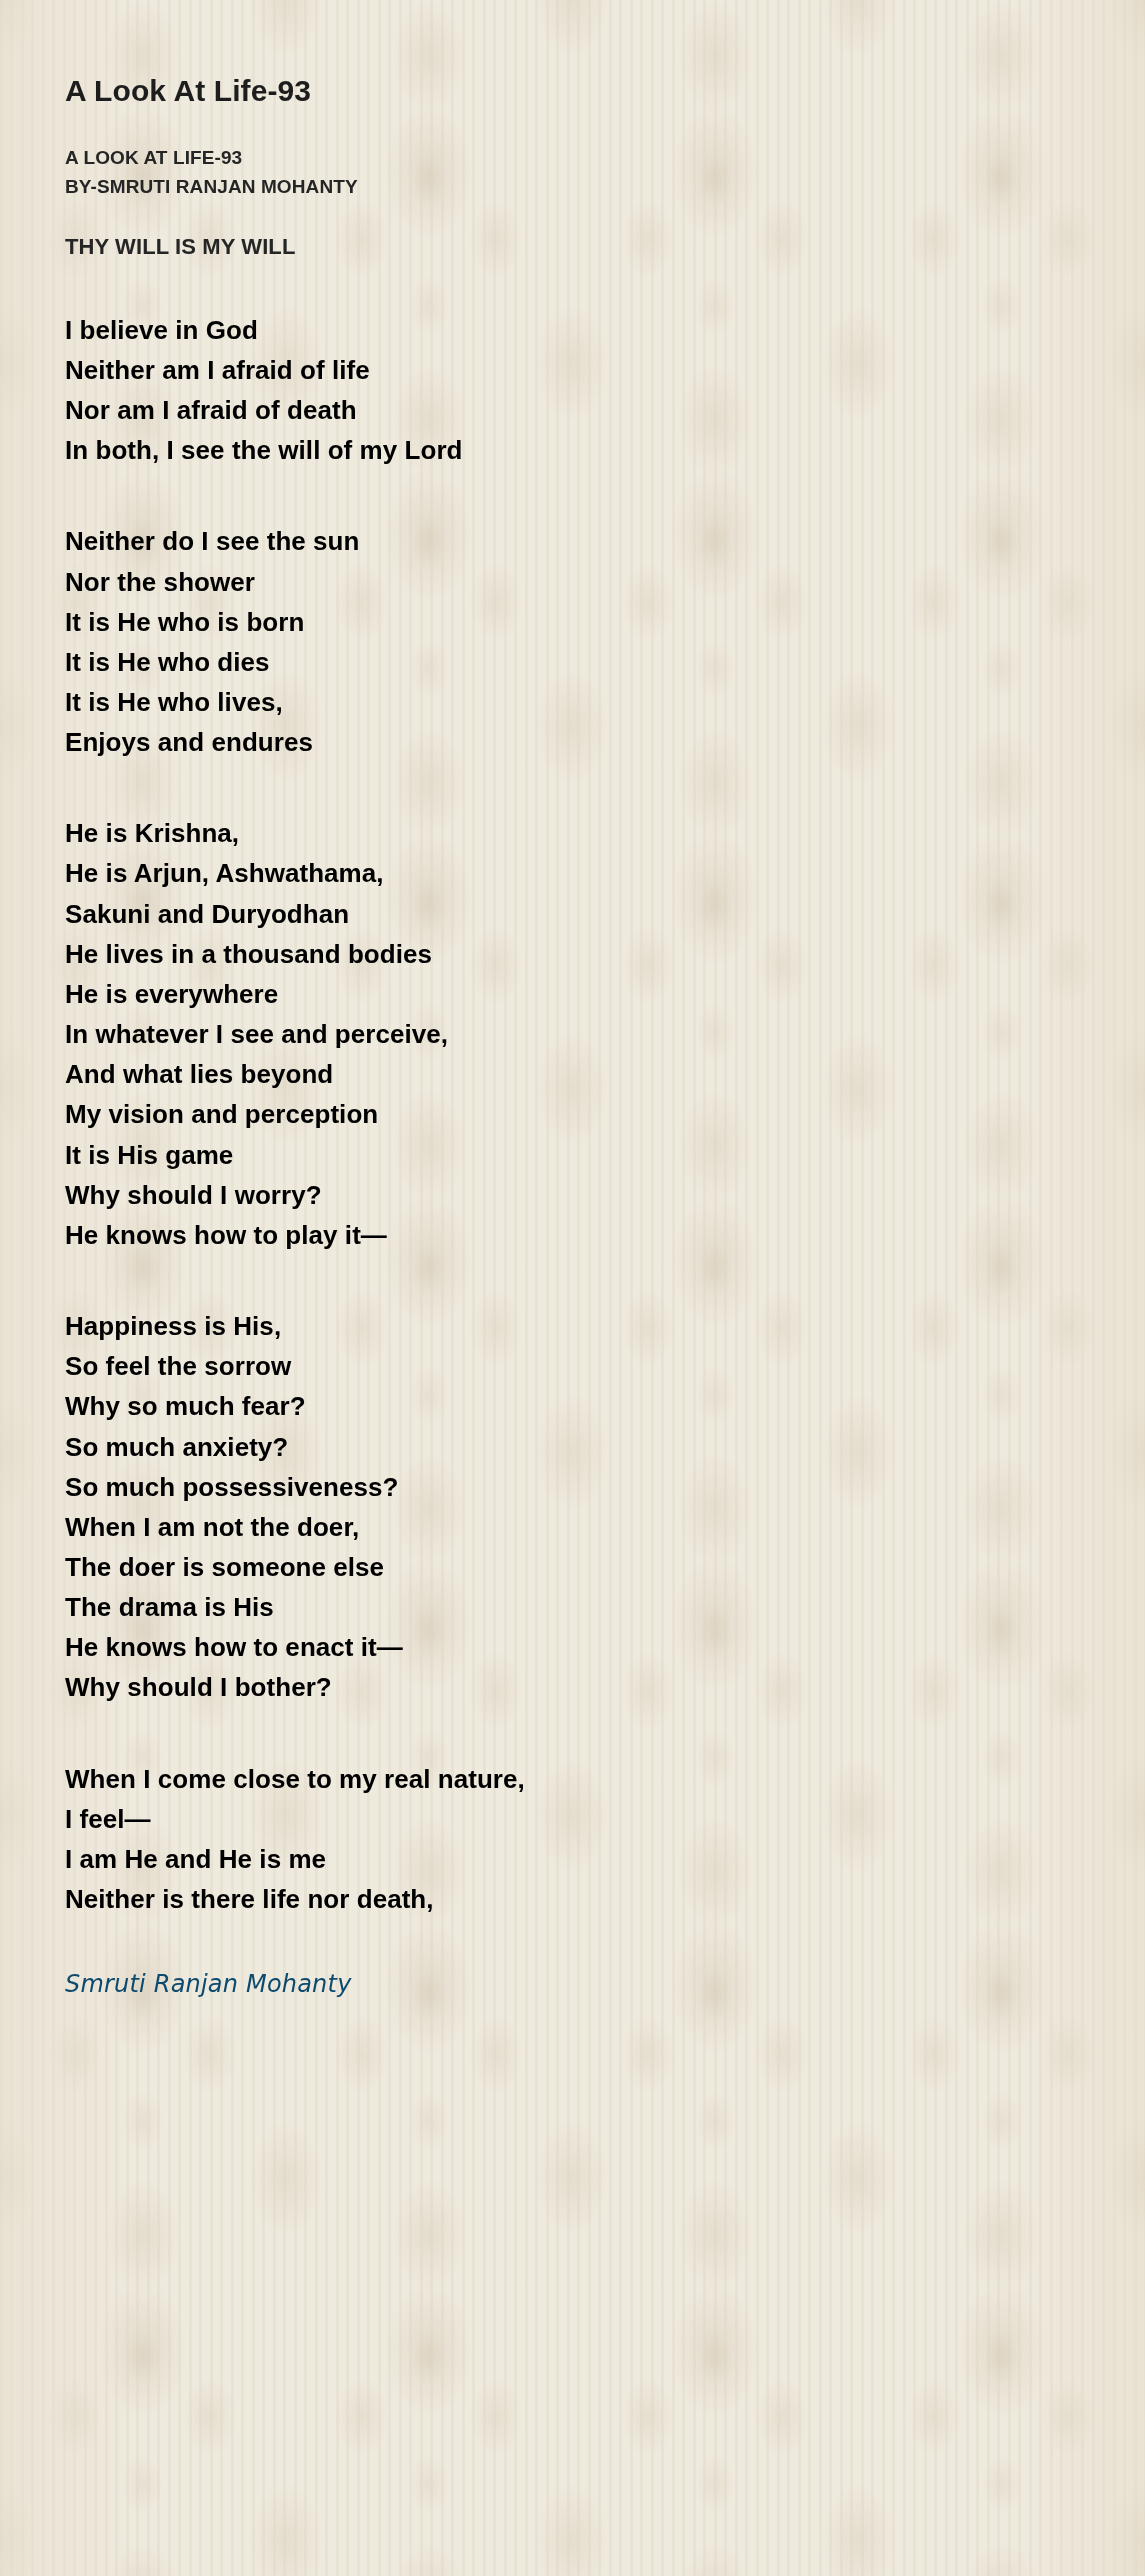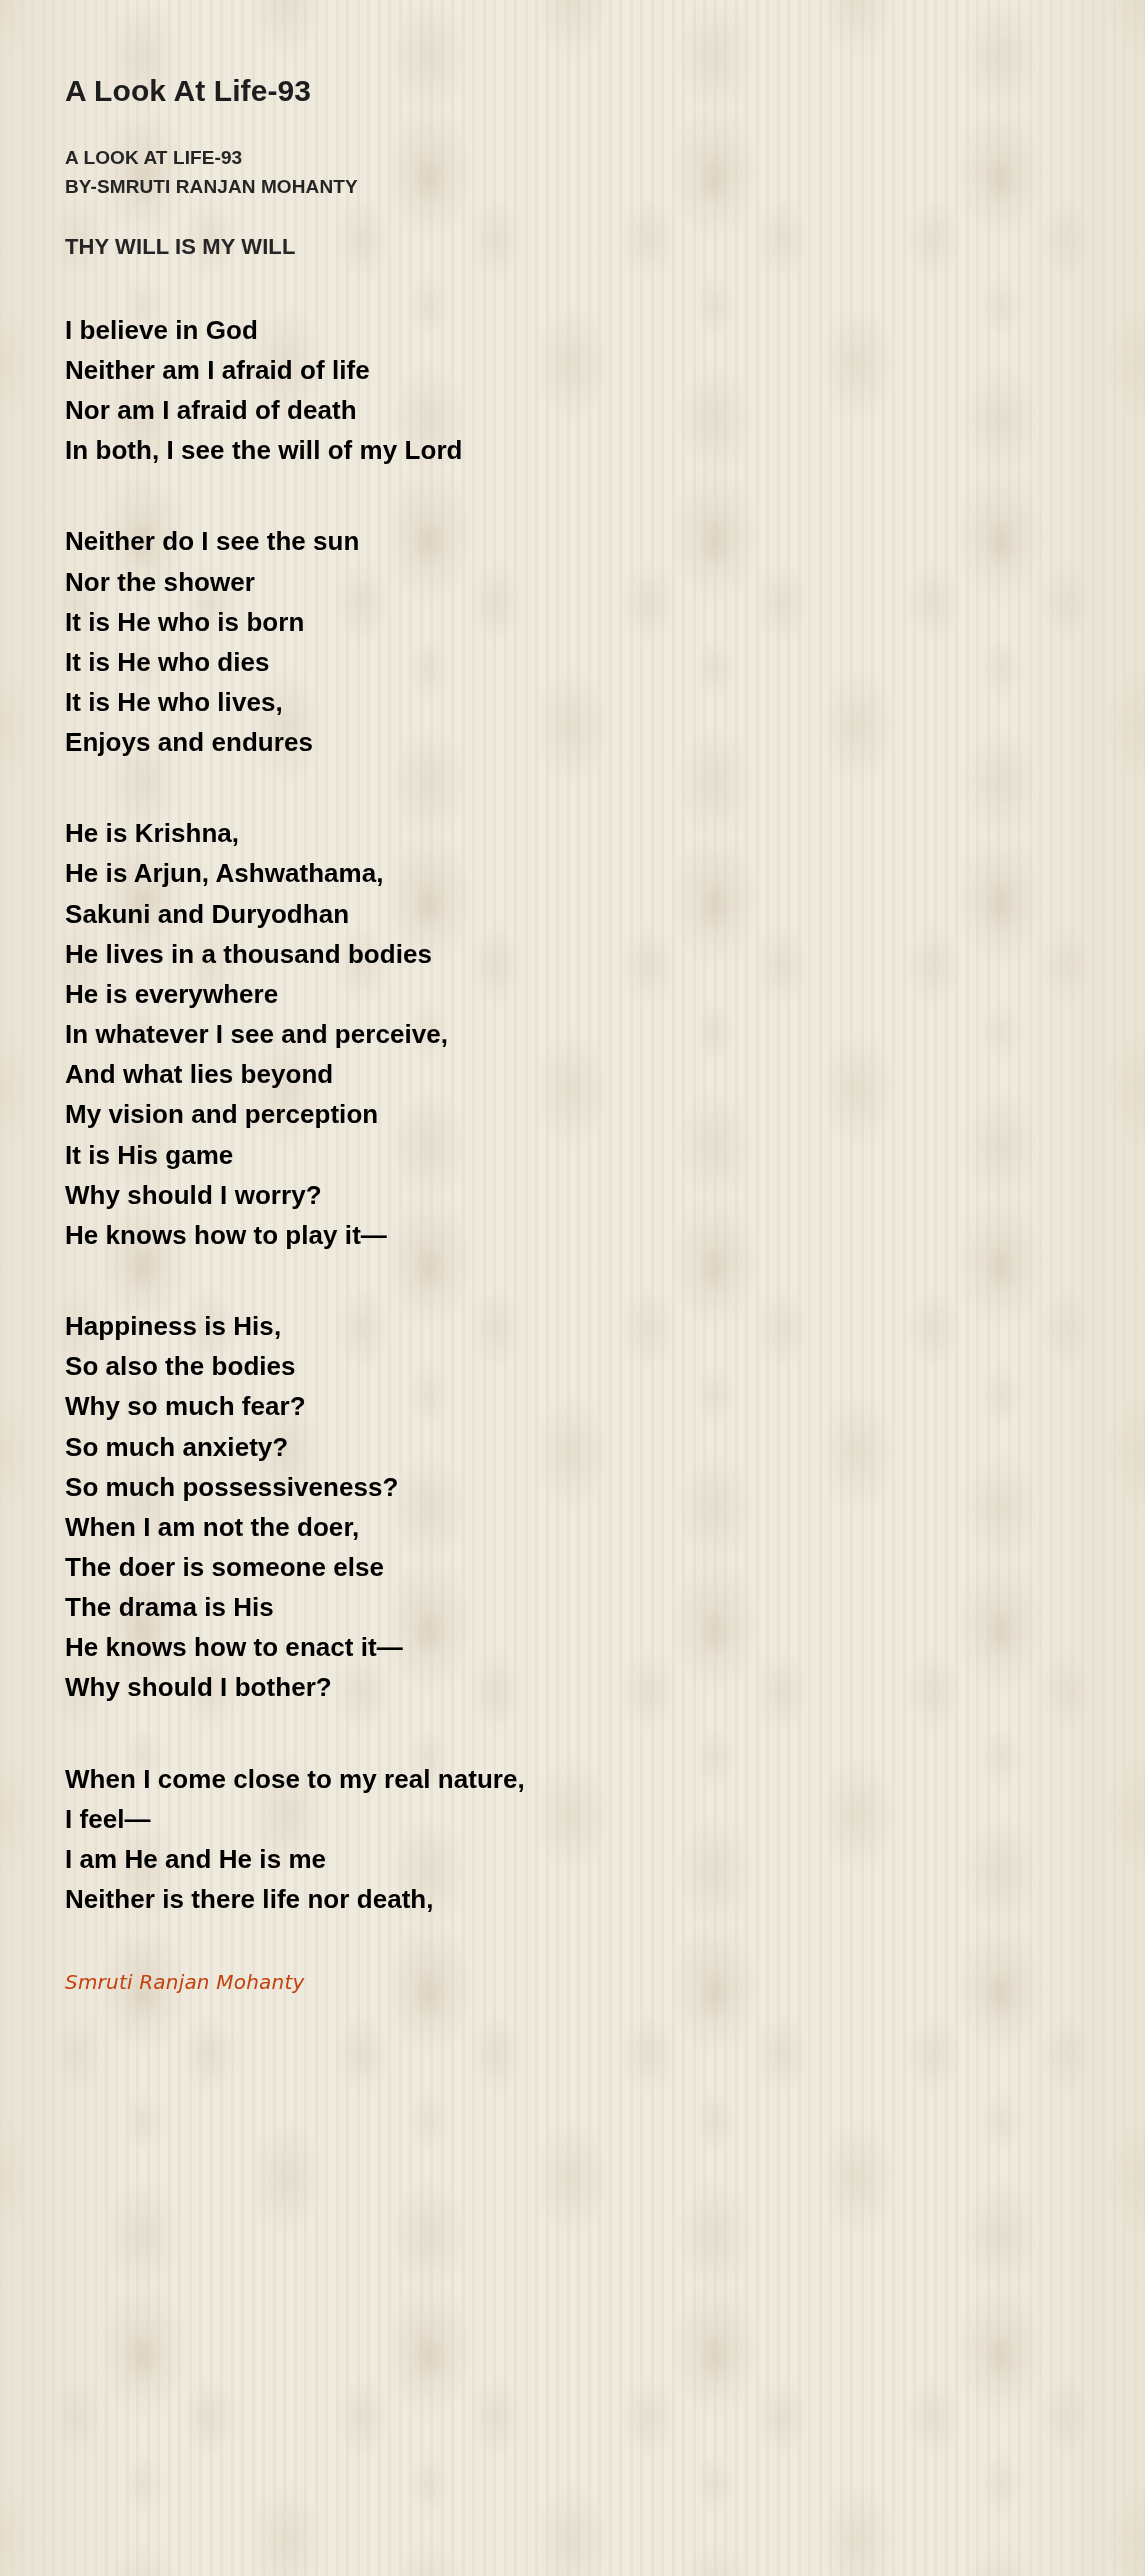--- a/index.html
+++ b/index.html
@@ -102,23 +102,23 @@
     color: #000000;
     line-height: 1.545;
     letter-spacing: 0.05px;
     white-space: pre-wrap;
     min-height: 1.545em;
   }
 
   .signature {
     margin-top: 34px;
     font-family: "DejaVu Sans", sans-serif;
-    font-size: 20px;
+    font-size: 24px;
     font-style: italic;
-    color: #c2410c;
+    color: #0c4a6e;
     letter-spacing: 0.2px;
   }
 </style>
 </head>
 <body>
 
 <div class="bg-layer bg-damask"></div>
 <div class="bg-layer bg-damask-offset"></div>
 <div class="bg-layer bg-vertical-stripes"></div>
 <div class="bg-layer bg-vignette"></div>
@@ -161,21 +161,21 @@
       <div class="poem-line">In whatever I see and perceive,</div>
       <div class="poem-line">And what lies beyond</div>
       <div class="poem-line">My vision and perception</div>
       <div class="poem-line">It is His game</div>
       <div class="poem-line">Why should I worry?</div>
       <div class="poem-line">He knows how to play it—</div>
     </div>
 
     <div class="stanza">
       <div class="poem-line">Happiness is His,</div>
-      <div class="poem-line">So also the bodies</div>
+      <div class="poem-line">So feel the sorrow</div>
       <div class="poem-line">Why so much fear?</div>
       <div class="poem-line">So much anxiety?</div>
       <div class="poem-line">So much possessiveness?</div>
       <div class="poem-line">When I am not the doer,</div>
       <div class="poem-line">The doer is someone else</div>
       <div class="poem-line">The drama is His</div>
       <div class="poem-line">He knows how to enact it—</div>
       <div class="poem-line">Why should I bother?</div>
     </div>
 

